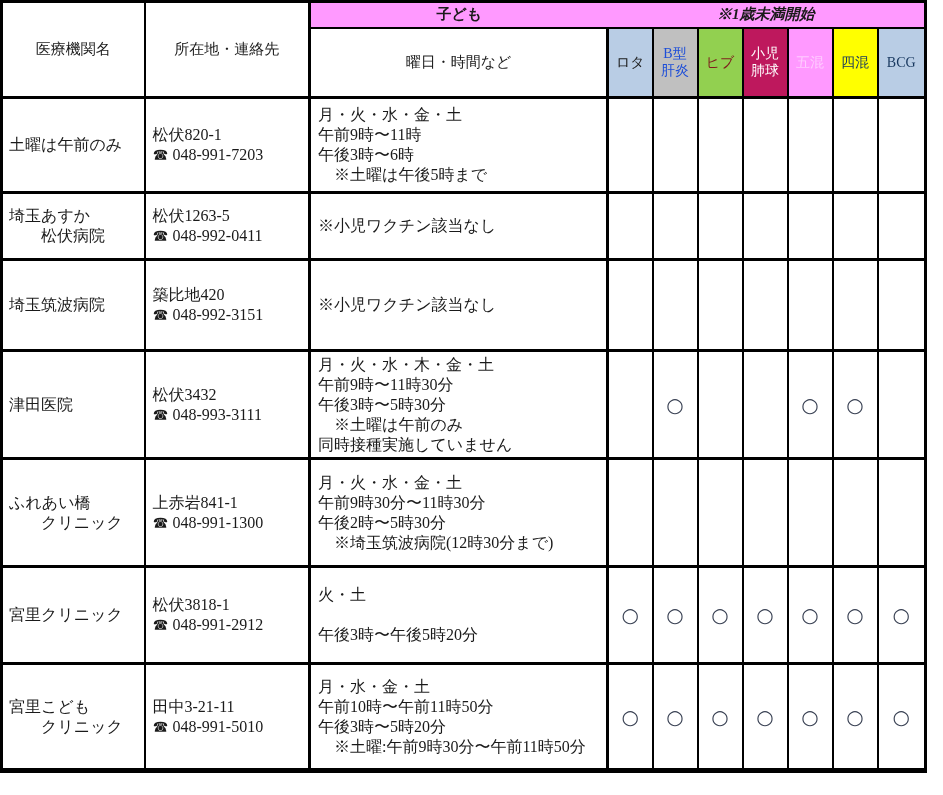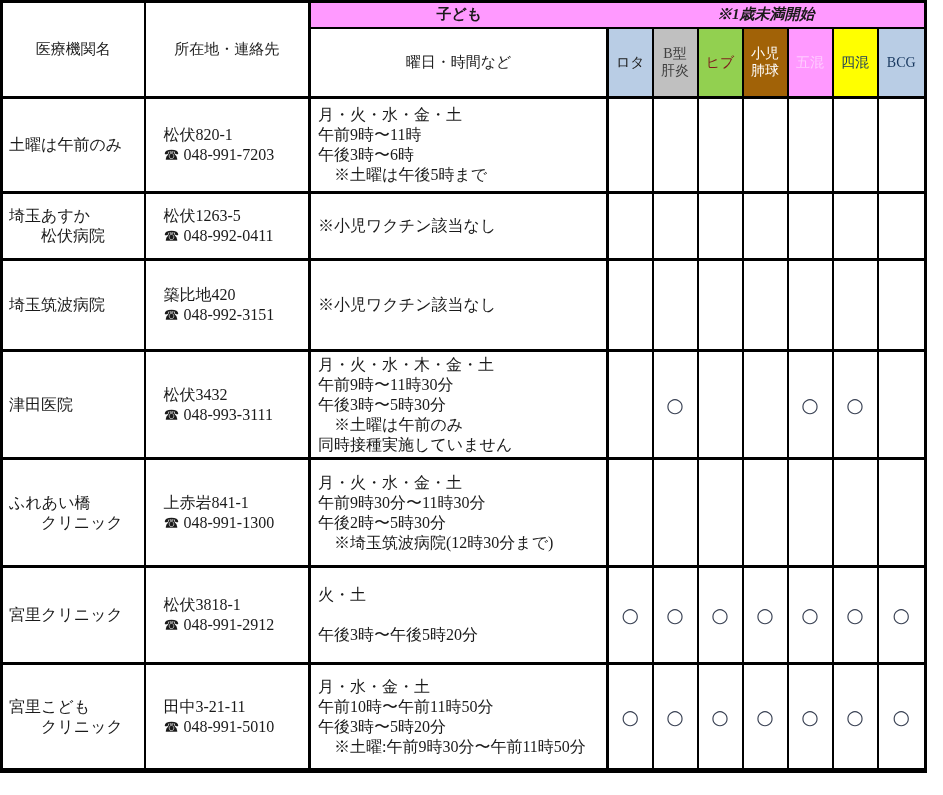--- a/index.html
+++ b/index.html
@@ -49,21 +49,21 @@
   .hide-l { border-left-style: hidden; font-style: italic; }
   
   thead th { text-align: center; font-size: 15px; }
   th.group-cell { font-weight: bold; font-size: 15px; }
   th.vax-cell { font-size: 14px; line-height: 17px; }
   
   td.txt-cell { font-size: 16px; }
   .lines { line-height: 20px; }
   .line  { min-height: 20px; white-space: pre; }
   td.name-cell  { padding-left: 6px; }
-  td.addr-cell  { padding-left: 18px; }
+  td.addr-cell  { padding-left: 7px; }
   td.sched-cell { padding-left: 7px; }
   td.mark-cell {
     text-align: center;
     font-family: "DejaVu Sans", "Liberation Sans", sans-serif;
     font-size: 20px;
   }
 </style>
 </head>
 <body>
 
@@ -85,28 +85,28 @@
       <th rowspan="2">医療機関名</th>
       <th rowspan="2">所在地・連絡先</th>
       <th class="group-cell thick-l hide-r" style="background: rgb(255, 153, 255);">子ども</th>
       <th colspan="7" class="group-cell hide-l" style="background: rgb(255, 153, 255);">※1歳未満開始</th>
     </tr>
     <tr class="r-sub">
       <th class="thick-lr">曜日・時間など</th>
     <th class="vax-cell" style="background: rgb(185, 205, 229); color: rgb(26, 26, 26);">
           <div>ロタ</div>
         </th>
-        <th class="vax-cell" style="background: rgb(192, 192, 192); color: #404040;">
+        <th class="vax-cell" style="background: rgb(192, 192, 192); color: #1d4ed8;">
           <div>B型</div>
           <div>肝炎</div>
         </th>
         <th class="vax-cell" style="background: rgb(146, 208, 80); color: #7f1d1d;">
           <div>ヒブ</div>
         </th>
-        <th class="vax-cell" style="background: #a16207; color: rgb(255, 255, 255);">
+        <th class="vax-cell" style="background: #be185d; color: rgb(255, 255, 255);">
           <div>小児</div>
           <div>肺球</div>
         </th>
         <th class="vax-cell" style="background: rgb(255, 153, 255); color: rgb(255, 204, 255);">
           <div>五混</div>
         </th>
         <th class="vax-cell" style="background: rgb(255, 255, 0); color: rgb(23, 55, 94);">
           <div>四混</div>
         </th>
         <th class="vax-cell" style="background: rgb(185, 205, 229); color: rgb(23, 55, 94);">

